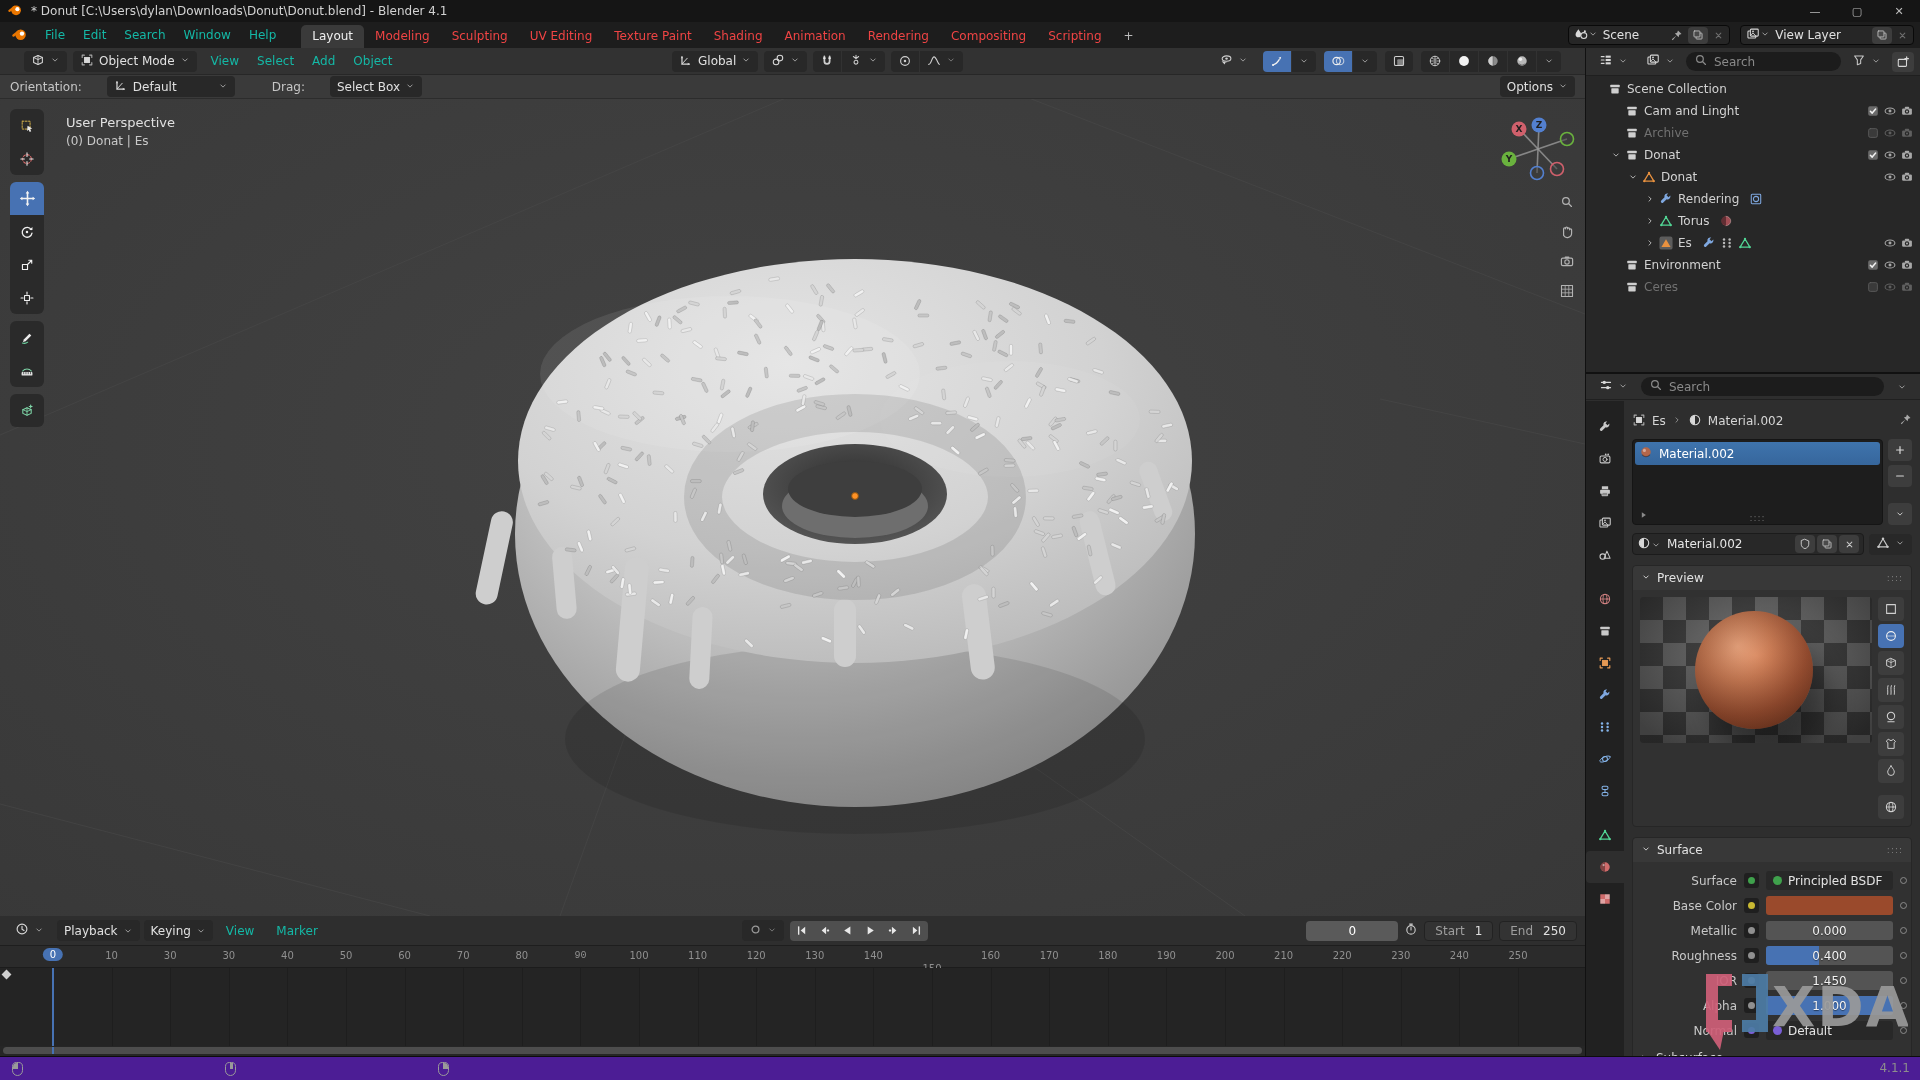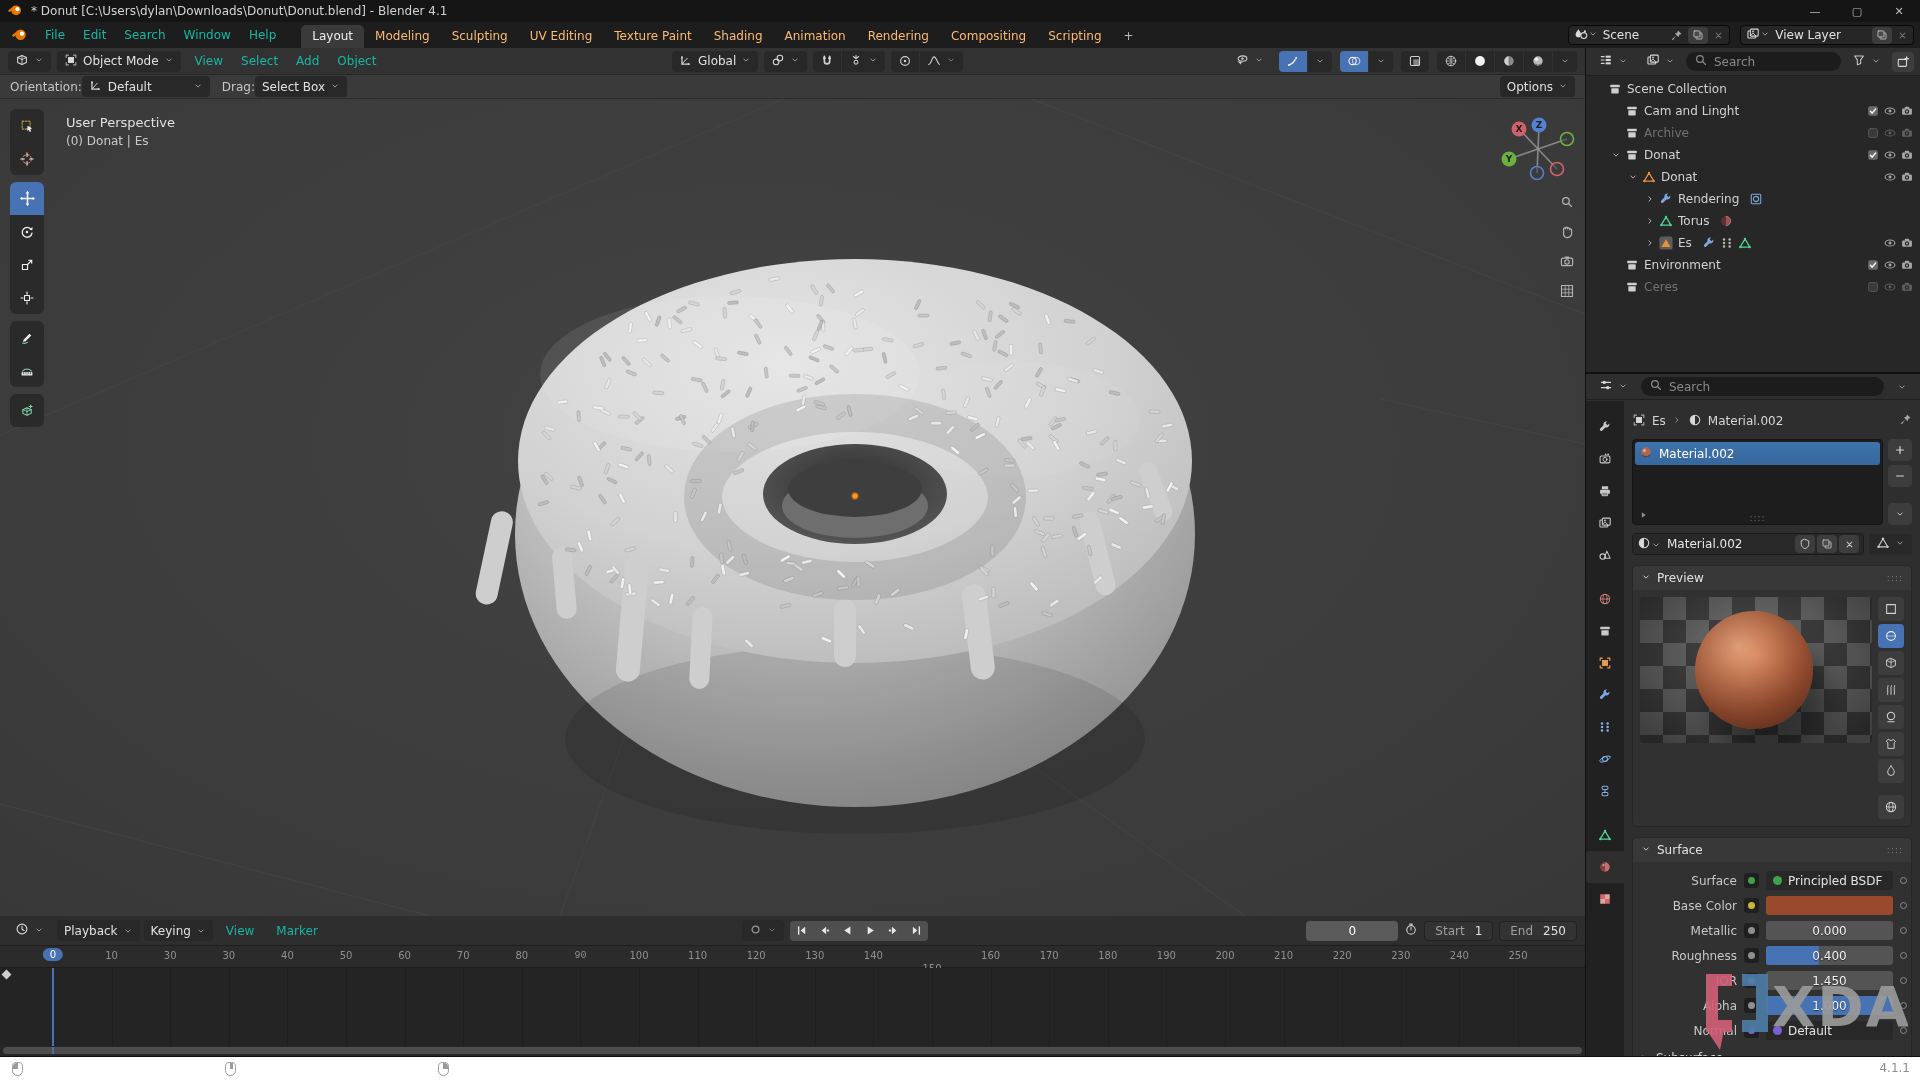--- a/index.html
+++ b/index.html
@@ -12,45 +12,45 @@
               display:flex; align-items:center; padding-left:8px; gap:8px; }
   #titlebar .title { color:#d2d2d2; font-size:12px; }
   #winbtns { position:absolute; right:0; top:0; height:22px; display:flex; }
   .winbtn { width:42px; height:22px; display:flex; align-items:center; justify-content:center; color:#bdbdbd; font-size:11px; }
 
   
   #topbar { position:absolute; left:0; top:22px; width:1920px; height:26px; background:#1d1d1d;
             display:flex; align-items:center; padding:0 6px; gap:2px; }
   .menu { padding:3px 9px; color:#14b8a6; border-radius:3px; }
   .wtabs { display:flex; align-items:flex-end; height:26px; margin-left:14px; }
-  .wtab { padding:4px 11px 5px; color:#fdba74; font-size:12px; border-radius:5px 5px 0 0; }
+  .wtab { padding:4px 11px 5px; color:#ef4444; font-size:12px; border-radius:5px 5px 0 0; }
   .wtab.active { background:#3a3a3a; color:#efefef; }
   .wtab.add { color:#bbb; }
   #topbar-right { margin-left:auto; display:flex; gap:10px; align-items:center; }
   .idblock { display:flex; align-items:center; gap:5px; background:#262626; border:1px solid #090909; border-radius:4px; height:20px; padding:0 5px; }
   .idblock .val { color:#e0e0e0; padding-right:26px; }
   .idblock .seg { display:flex; align-items:center; }
 
   
   #vp-header { position:absolute; left:0; top:48px; width:1585px; height:27px; background:#323232;
-               display:flex; align-items:center; gap:6px; padding:0 8px; border-bottom:1px solid #272727;}
+               display:flex; align-items:center; gap:6px; padding:0 24px; border-bottom:1px solid #272727;}
   .hbtn { display:flex; align-items:center; gap:5px; background:#282828; border-radius:4px; height:21px; padding:0 7px; color:#e0e0e0; }
   .hbtn.plain { background:transparent; }
   .hgroup { display:flex; gap:1px; }
   .hgroup .hbtn { border-radius:0; }
   .hgroup .hbtn:first-child { border-radius:4px 0 0 4px; }
   .hgroup .hbtn:last-child  { border-radius:0 4px 4px 0; }
   .hbtn.toggled { background:#4772b3; }
   .vpmenus { display:flex; gap:2px; }
   .vpmenus .menu { padding:3px 8px; }
   #vp-header-right { margin-left:auto; display:flex; gap:8px; align-items:center; }
 
   
   #toolsettings { position:absolute; left:0; top:75px; width:1585px; height:24px; background:#3a3a3a;
-                  display:flex; align-items:center; gap:0; padding:0 10px; border-bottom:1px solid #2c2c2c; }
+                  display:flex; align-items:center; gap:25px; padding:0 10px; border-bottom:1px solid #2c2c2c; }
   #toolsettings .lbl { color:#c6c6c6; }
   #options-btn { margin-left:auto;justify-content:center; }
 
   
   #canvas { position:absolute; left:0; top:99px; width:1585px; height:817px;
             background:radial-gradient(ellipse at 48% 42%, #434343 0%, #3d3d3d 55%, #383838 100%); overflow:hidden; }
   #vp-overlay { position:absolute; left:66px; top:14px; line-height:19px; }
   #vp-overlay .l1 { color:#e0e0e0; font-size:13px; }
   #vp-overlay .l2 { color:#c9c9c9; font-size:12px; }
   #toolbar { position:absolute; left:10px; top:10px; display:flex; flex-direction:column; }
@@ -139,21 +139,21 @@
   #tl-body { position:relative; height:78px; background:#242424; overflow:hidden; }
   .gridline { position:absolute; top:0; bottom:0; width:1px; background:#1e1e1e; }
   #playhead-badge { position:absolute; top:2px; transform:translateX(-50%); background:#4772b3; color:#fff; font-size:10px; border-radius:8px; padding:1px 7px; }
   #playhead-line { position:absolute; top:0; bottom:0; width:2px; background:#4772b3; }
   #tl-scroll { position:relative; height:10px; background:#262626; }
   #tl-scroll .thumb { position:absolute; left:3px; right:3px; top:1px; height:7px; background:#4d4d4d; border-radius:4px; }
   #tl-scroll .phtick { position:absolute; top:1px; width:2px; height:7px; background:#4772b3; }
   .kfdiamond { position:absolute; left:3px; top:3px; width:7px; height:7px; background:#cfcfcf; transform:rotate(45deg); }
 
   
-  #statusbar { position:absolute; left:0; top:1056px; width:1920px; height:24px; background:#ffffff; border-top:1px solid #0d0d0d; }
+  #statusbar { position:absolute; left:0; top:1056px; width:1920px; height:24px; background:#4c1d95; border-top:1px solid #0d0d0d; }
   .mouse { position:absolute; top:5px; width:11px; height:14px; border:1px solid #9a9a9a; border-radius:5px 5px 6px 6px; }
   .mouse i { position:absolute; background:#9a9a9a; display:block; }
   .mouse.lmb i { left:0; top:0; width:5px; height:6px; border-radius:4px 0 0 0; }
   .mouse.mmb i { left:3.5px; top:0; width:3px; height:6px; }
   .mouse.rmb i { right:0; top:0; width:5px; height:6px; border-radius:0 4px 0 0; }
   #version { position:absolute; right:10px; top:4px; color:#8d8d8d; }
 
   
   #watermark { position:absolute; left:1698px; top:972px; opacity:.92; pointer-events:none; }
 

